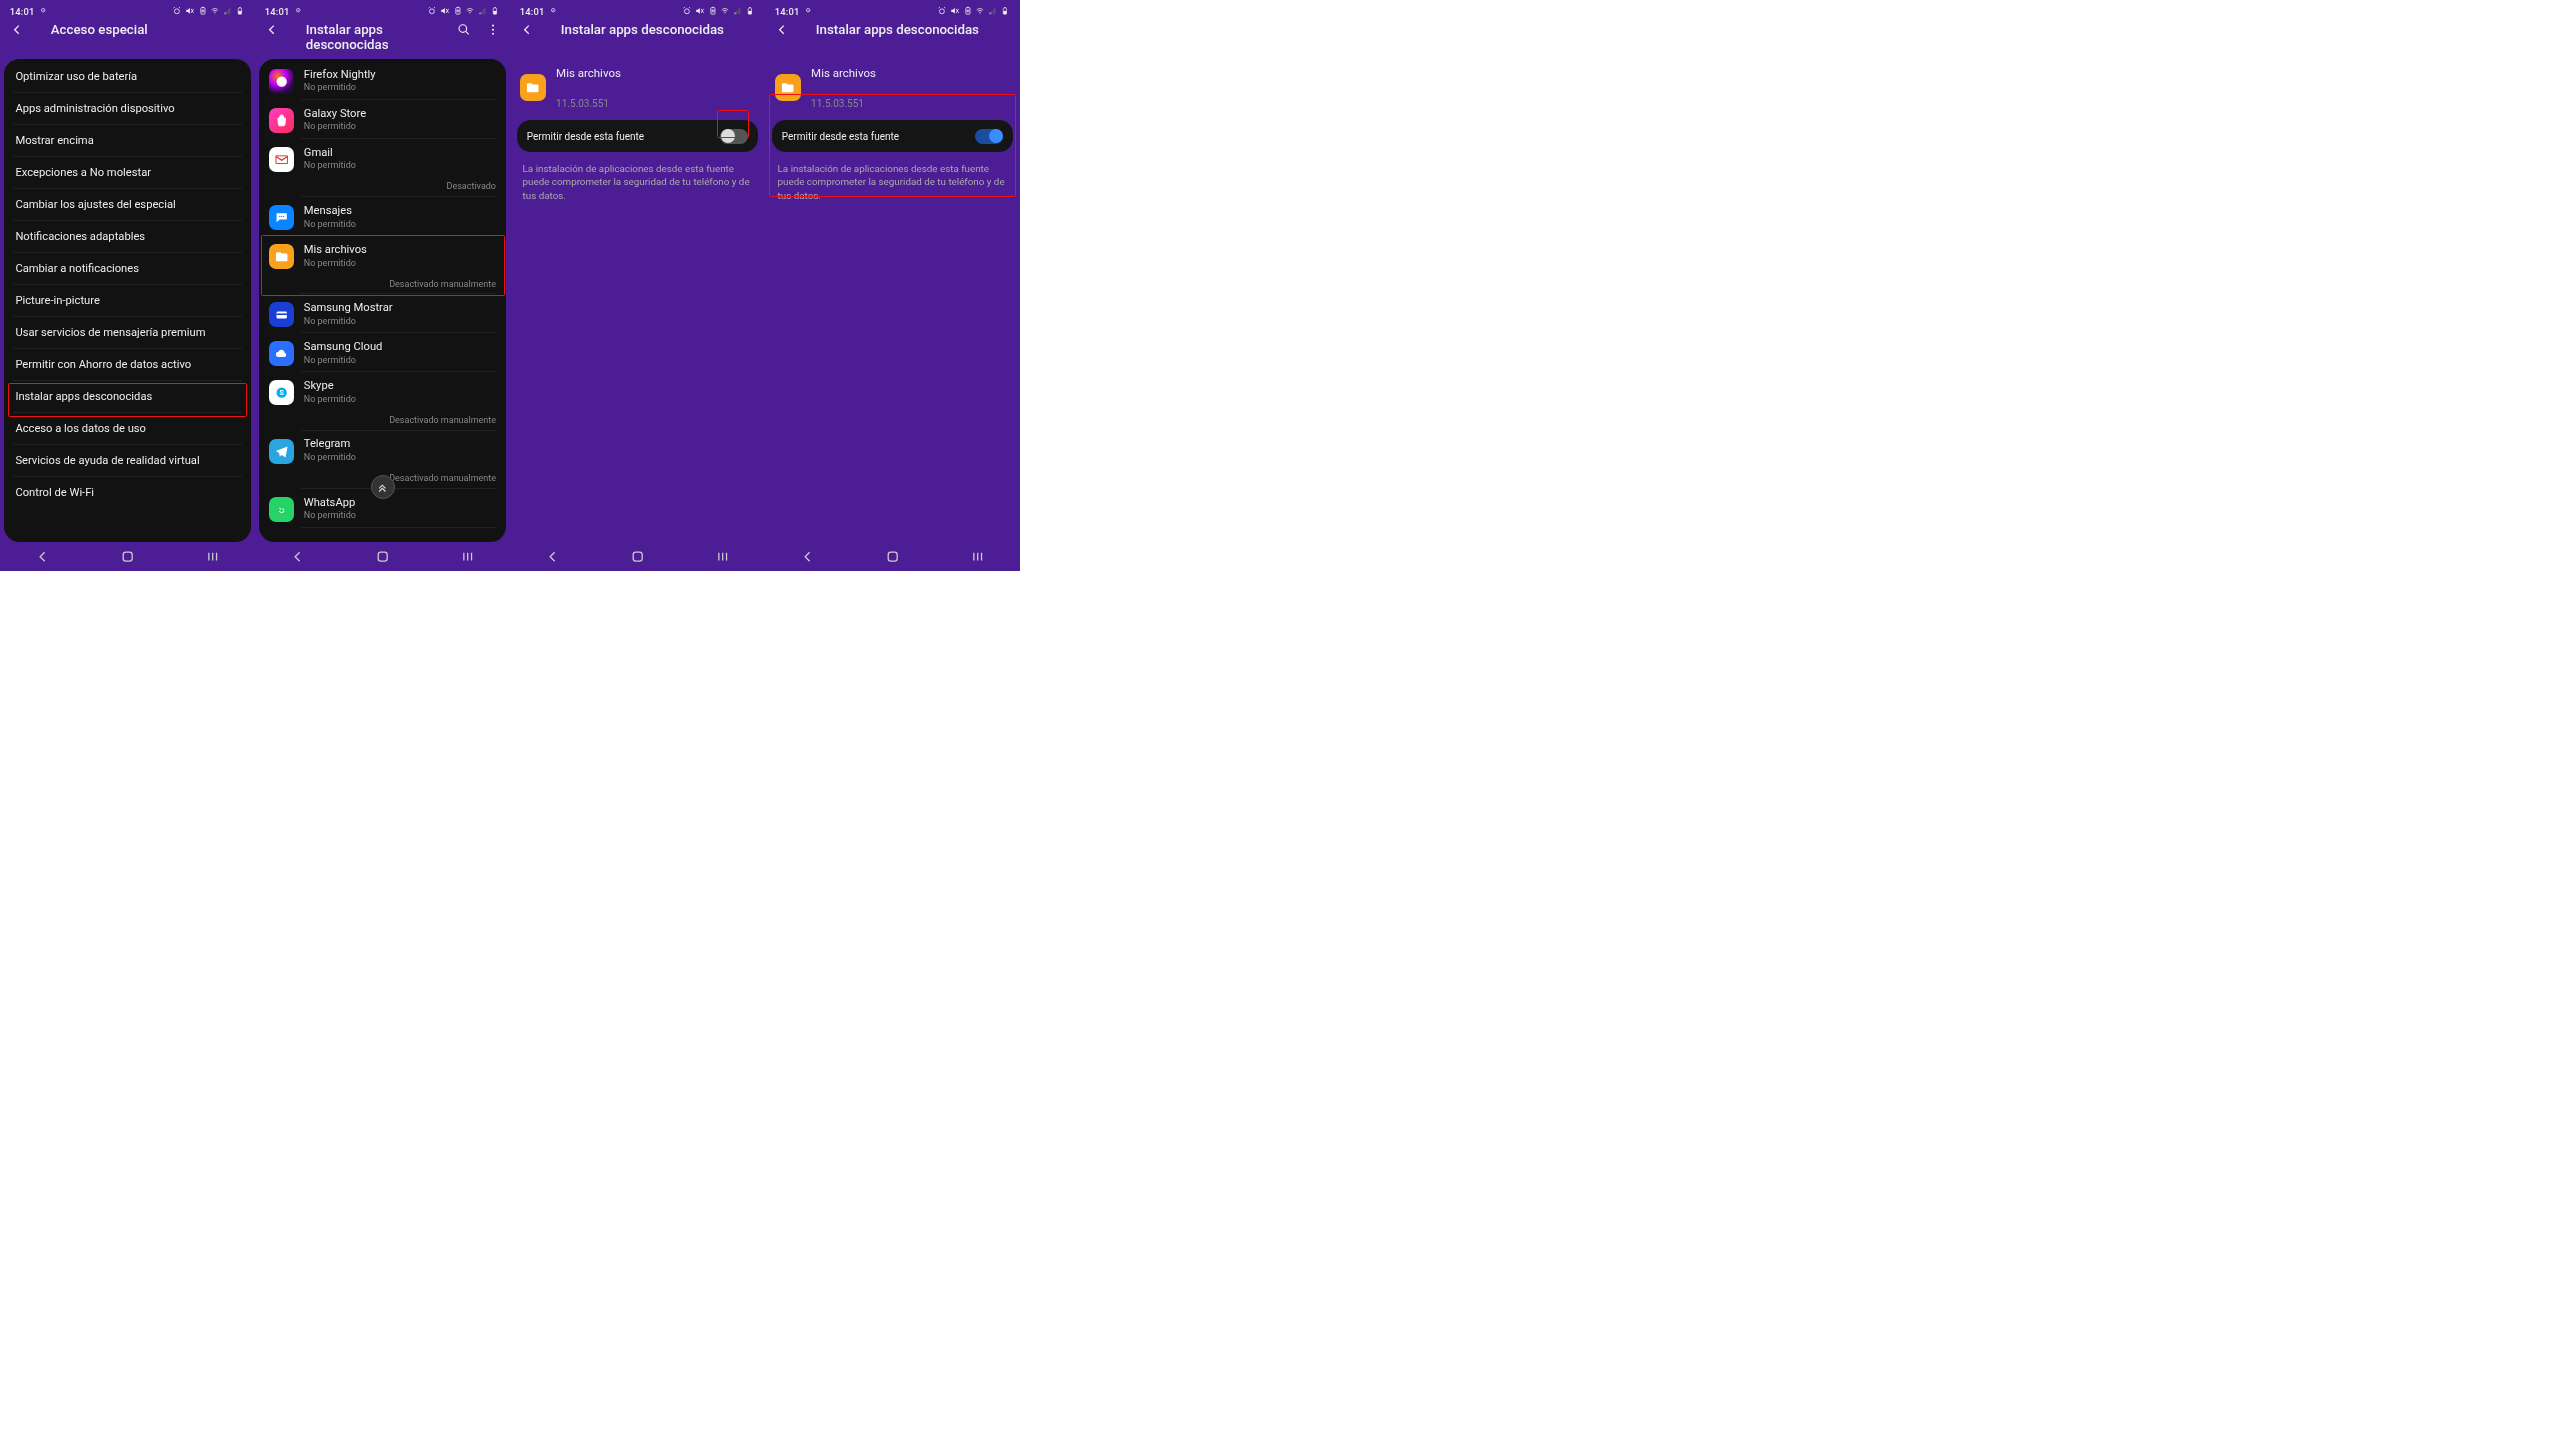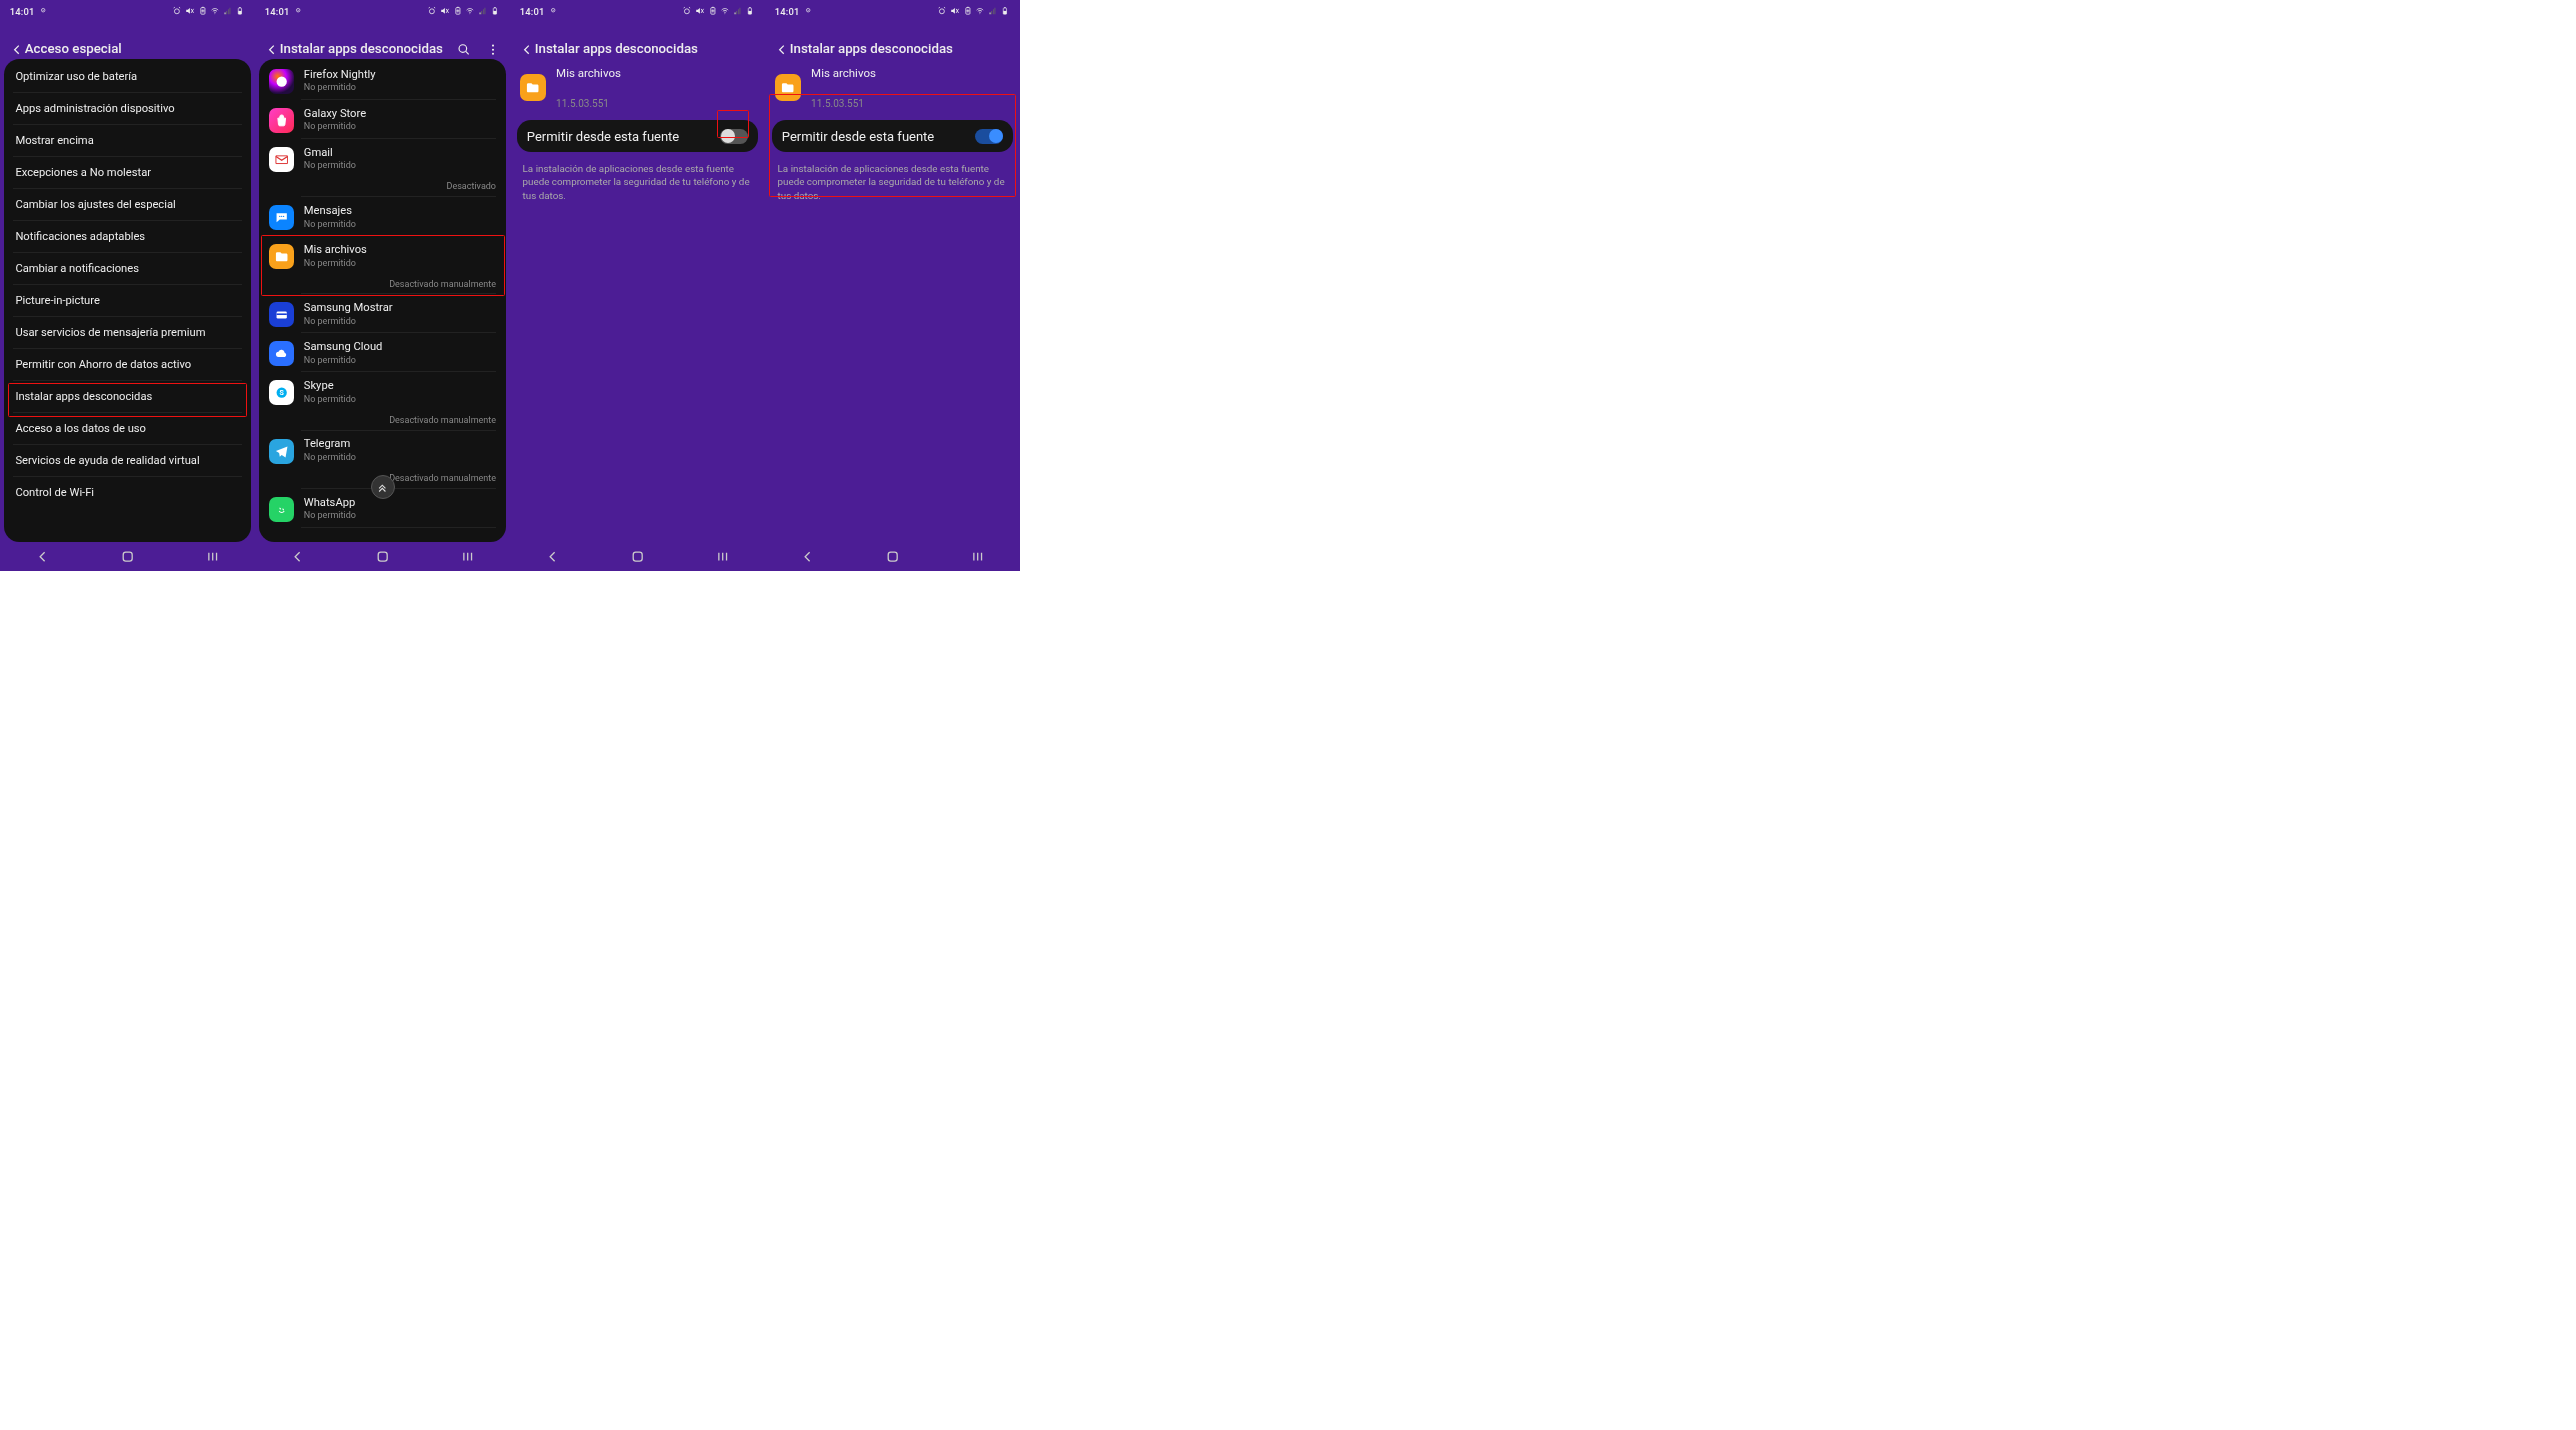--- a/index.html
+++ b/index.html
@@ -32,23 +32,23 @@
     letter-spacing: 0.2px;
   }
   .status-left { display: flex; align-items: center; gap: 4.2px; }
   .status-right { display: flex; align-items: center; gap: 2.8px; }
   .status-right .ic { width: 9.8px; height: 9.8px; display:inline-flex; align-items:center; justify-content:center; }
   .status-right svg { fill:#eee; }
   
   .header {
     height: 34px;
     display: flex;
-    align-items: flex-end;
+    align-items: flex-start;
     padding: 0 9.8px;
-    gap: 1px;
+    gap: 27px;
   }
   .back-arrow { width: 14px; height: 14px; display:flex; align-items:center; justify-content:center; }
   .back-arrow svg { fill:#eee; }
   .header-title { font-size: 13.3px; font-weight: 500; flex:1; }
   .header-actions { display:flex; gap:15.4px; }
   .header-actions .act { width:14px; height:14px; display:flex; align-items:center; justify-content:center; }
   .header-actions svg { fill:#eee; }
   
   .card {
     background:#121212;
@@ -126,21 +126,21 @@
   .detail-app-texts .vr { font-size:10px; color:#888; margin-top:18px; }
   .toggle-row {
     background:#151515;
     margin:5.6px 7px 0 7px;
     border-radius:14px;
     height:32px;
     display:flex; align-items:center;
     padding:0 9.8px;
     justify-content:space-between;
   }
-  .toggle-label { font-size:13px; color:#eee; }
+  .toggle-label { font-size:10px; color:#eee; }
   .switch {
     width:28px; height:15.4px; border-radius:7.7px;
     position:relative;
     background:#555;
   }
   .switch .knob {
     position:absolute; top:0.7px;
     width:14px; height:14px; border-radius:50%;
     background:#ddd;
     transition:none;

